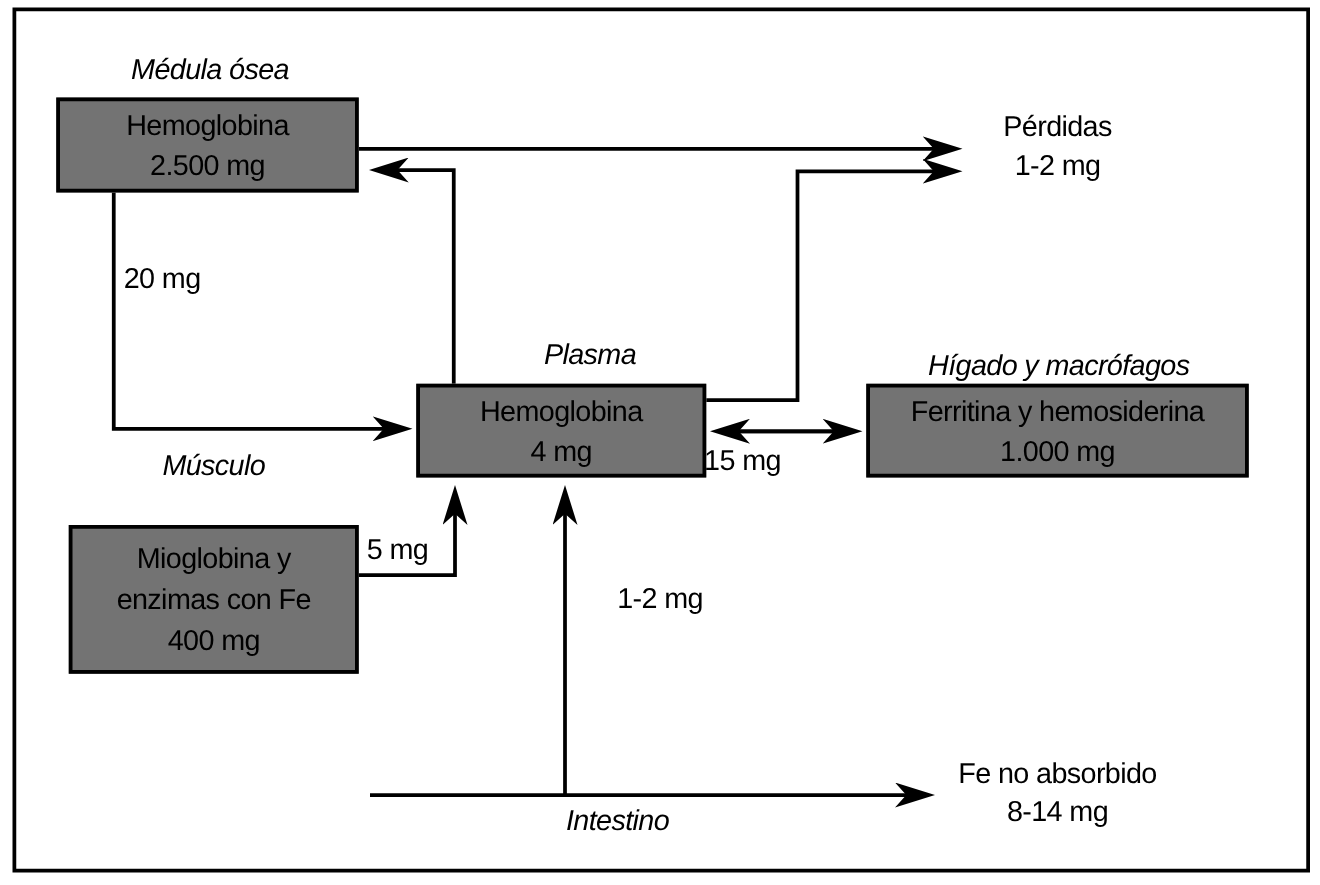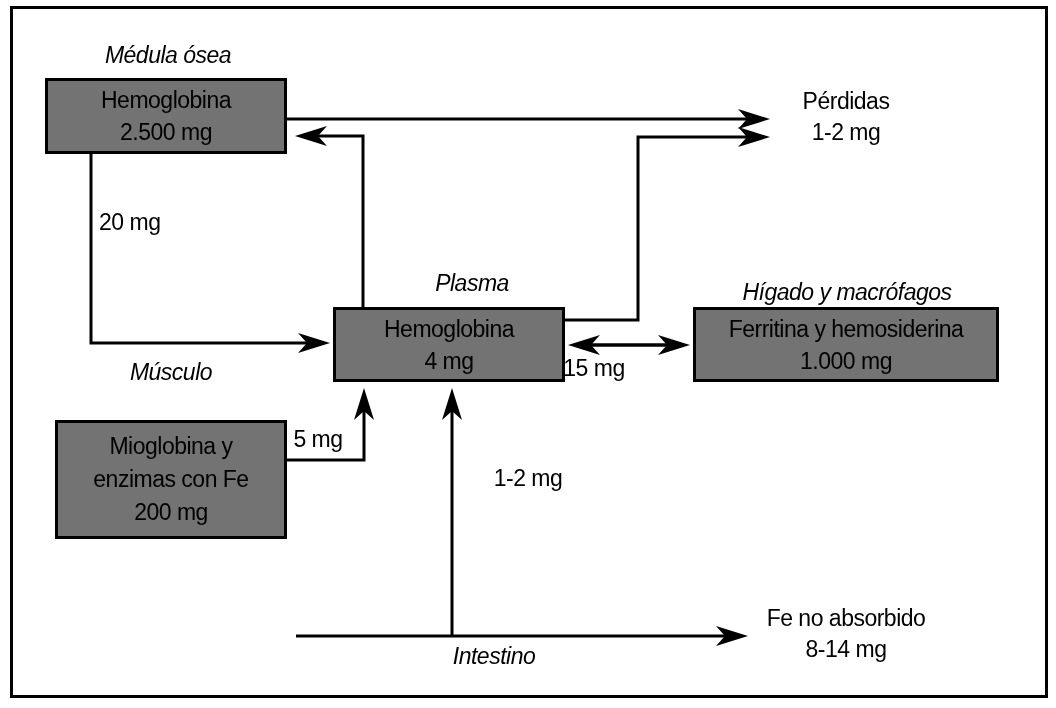--- a/index.html
+++ b/index.html
@@ -121,21 +121,21 @@
   </div>
 
   <div class="box box-ferritina">
     <div>Ferritina y hemosiderina</div>
     <div>1.000 mg</div>
   </div>
 
   <div class="box box-mioglobina">
     <div>Mioglobina y</div>
     <div>enzimas con Fe</div>
-    <div>200 mg</div>
+    <div>400 mg</div>
   </div>
 
   <div class="flabel" style="left:846px; top:86px;">
     <div>Pérdidas</div>
     <div>1-2 mg</div>
   </div>
 
   <div class="flabel noshift" style="left:99px; top:207px;text-align:center;">20 mg</div>
 
   <div class="flabel" style="left:594px; top:353px;">15 mg</div>

